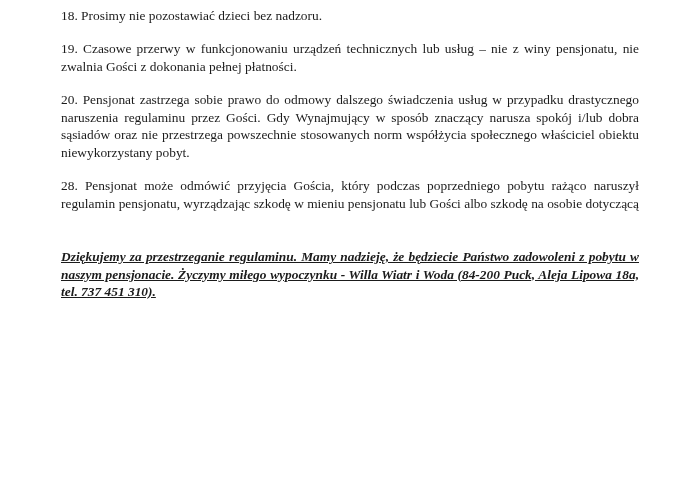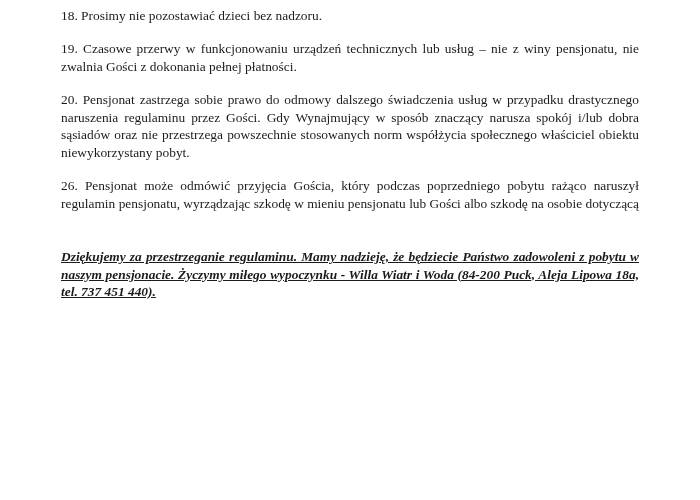--- a/index.html
+++ b/index.html
@@ -57,22 +57,22 @@
         <div class="line">19. Czasowe przerwy w funkcjonowaniu urządzeń technicznych lub usług – nie z winy pensjonatu, nie</div>
         <div class="line last">zwalnia Gości z dokonania pełnej płatności.</div>
       </div>
       <div class="para para-20">
         <div class="line">20. Pensjonat zastrzega sobie prawo do odmowy dalszego świadczenia usług w przypadku drastycznego</div>
         <div class="line">naruszenia regulaminu przez Gości. Gdy Wynajmujący w sposób znaczący narusza spokój i/lub dobra</div>
         <div class="line">sąsiadów oraz nie przestrzega powszechnie stosowanych norm współżycia społecznego właściciel obiektu</div>
         <div class="line last">niewykorzystany pobyt.</div>
       </div>
       <div class="para para-21">
-        <div class="line">26. Pensjonat może odmówić przyjęcia Gościa, który podczas poprzedniego pobytu rażąco naruszył</div>
+        <div class="line">28. Pensjonat może odmówić przyjęcia Gościa, który podczas poprzedniego pobytu rażąco naruszył</div>
         <div class="line">regulamin pensjonatu, wyrządzając szkodę w mieniu pensjonatu lub Gości albo szkodę na osobie dotyczącą</div>
       </div>
       <div class="para para-closing bold-italic">
         <div class="line">Dziękujemy za przestrzeganie regulaminu. Mamy nadzieję, że będziecie Państwo zadowoleni z pobytu w</div>
         <div class="line">naszym pensjonacie. Życzymy miłego wypoczynku - Willa Wiatr i Woda (84-200 Puck, Aleja Lipowa 18a,</div>
-        <div class="line last">tel. 737 451 440).</div>
+        <div class="line last">tel. 737 451 310).</div>
       </div>
     </div>
 </div>
 
 </body></html>

